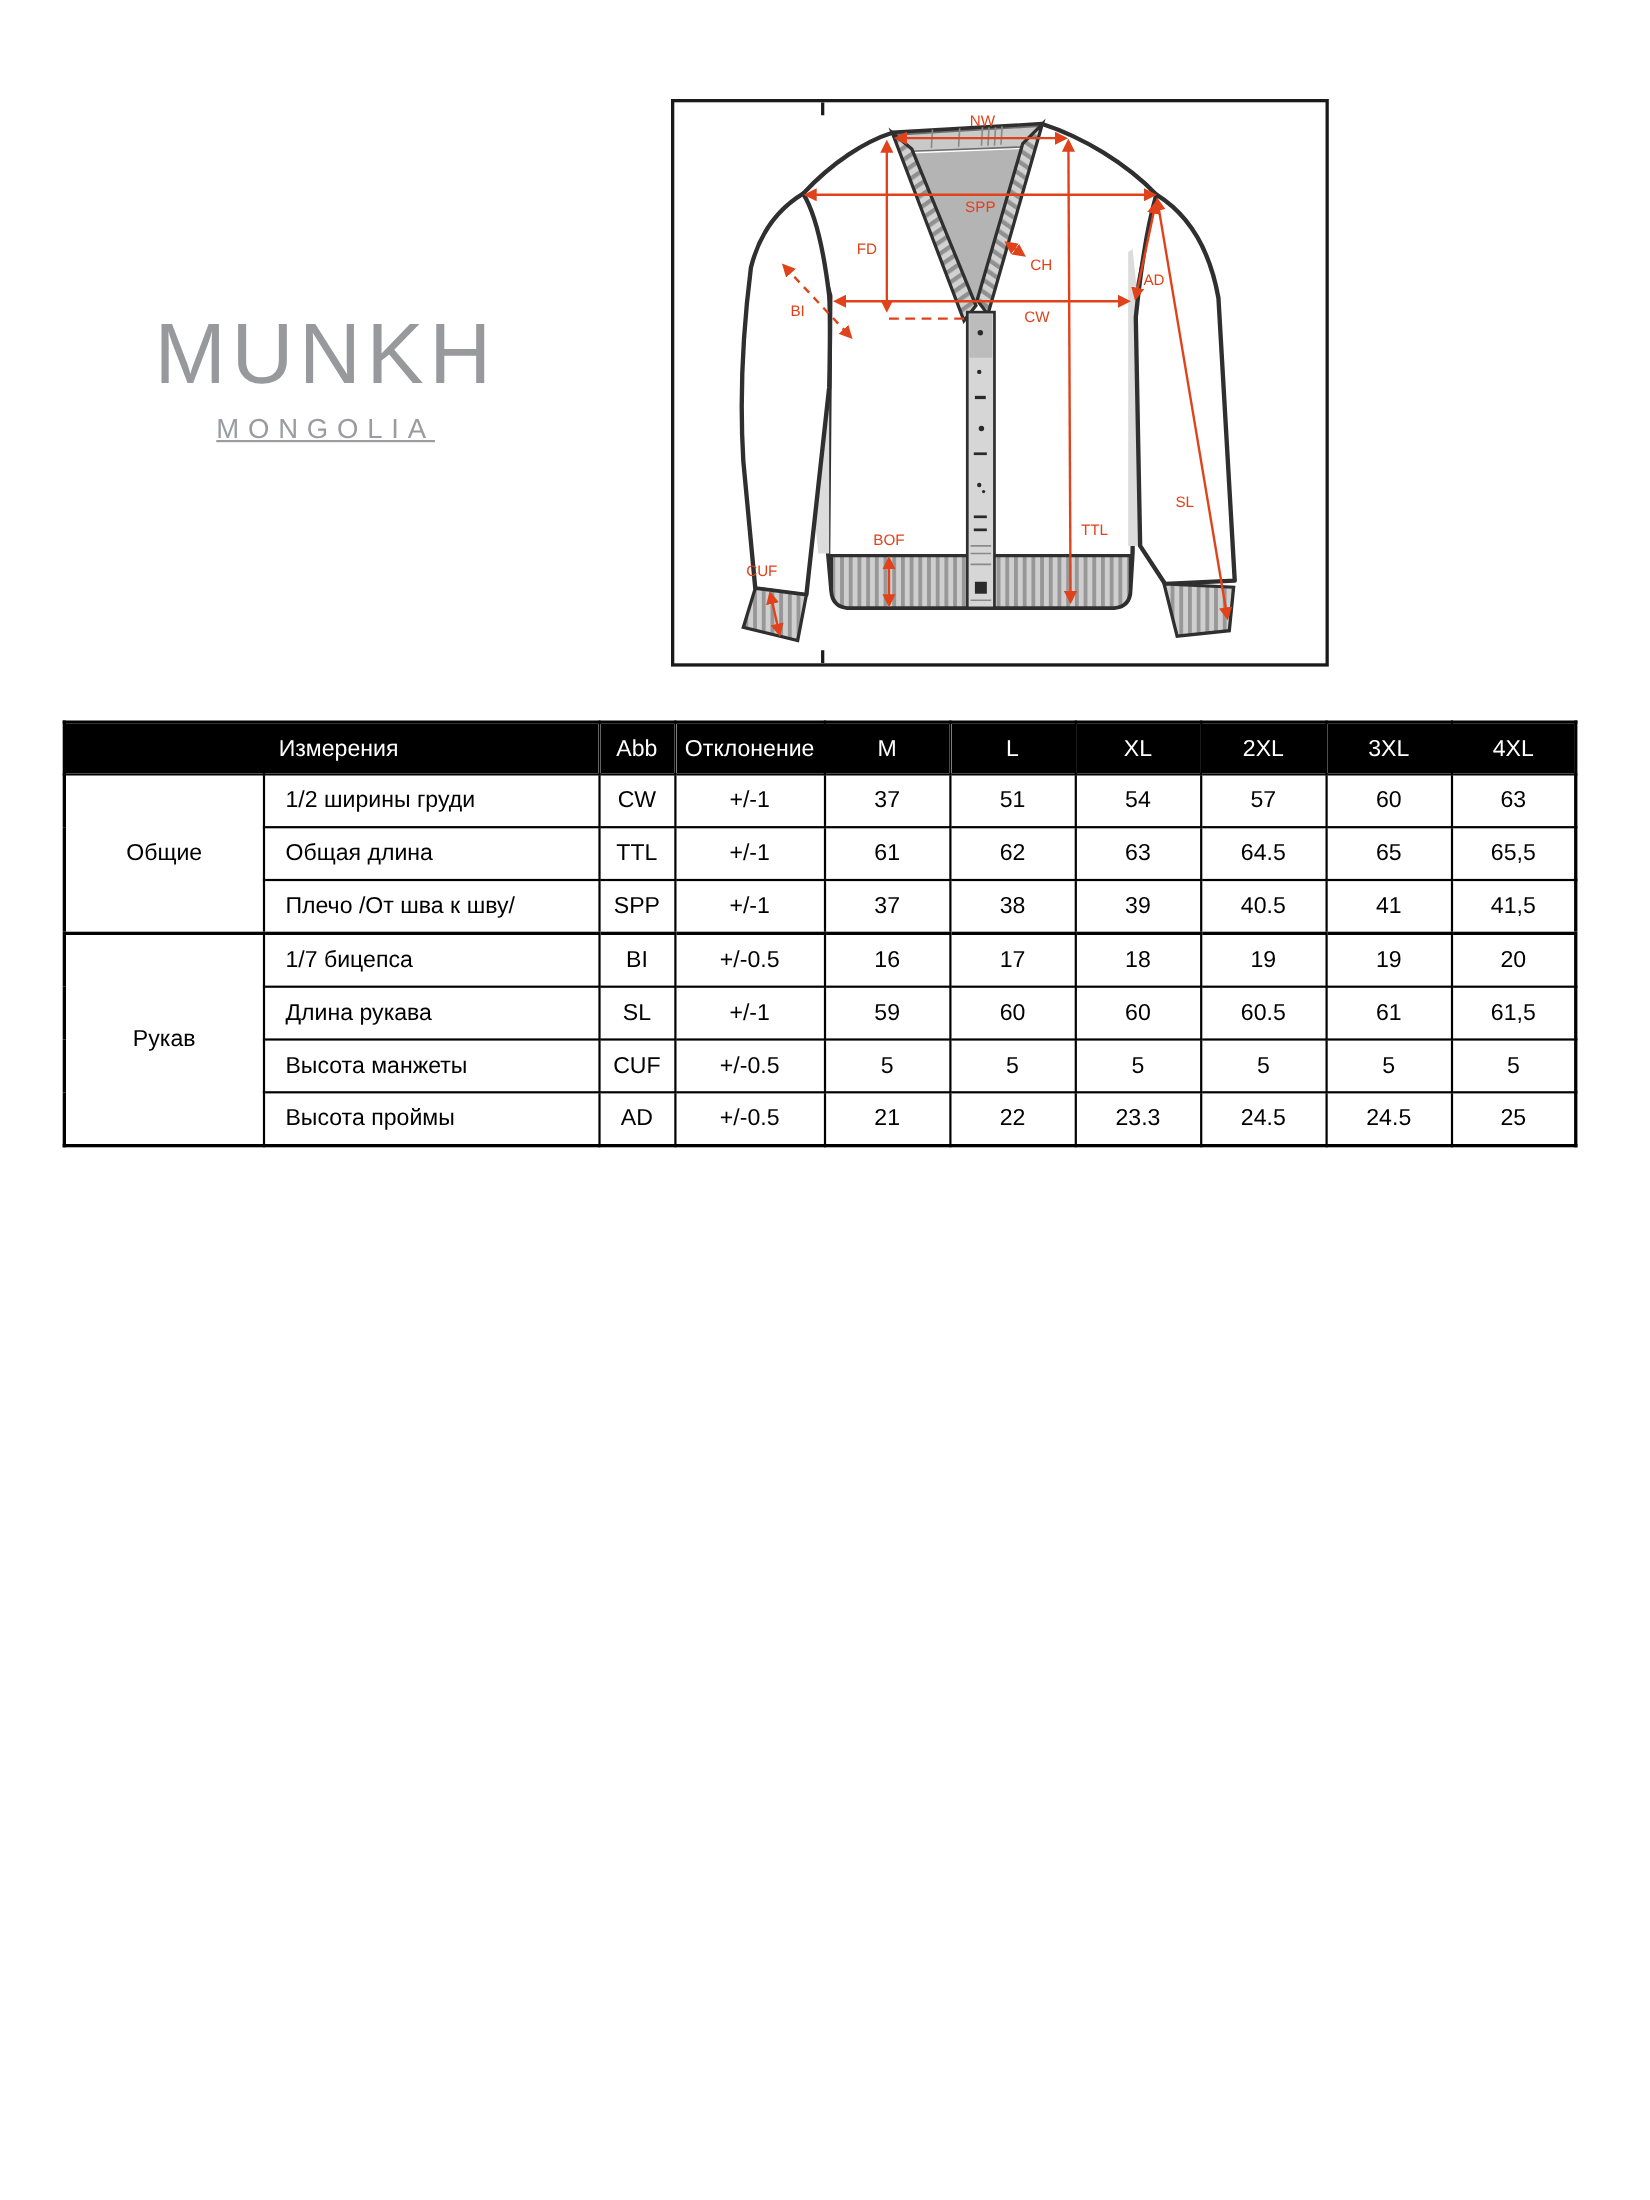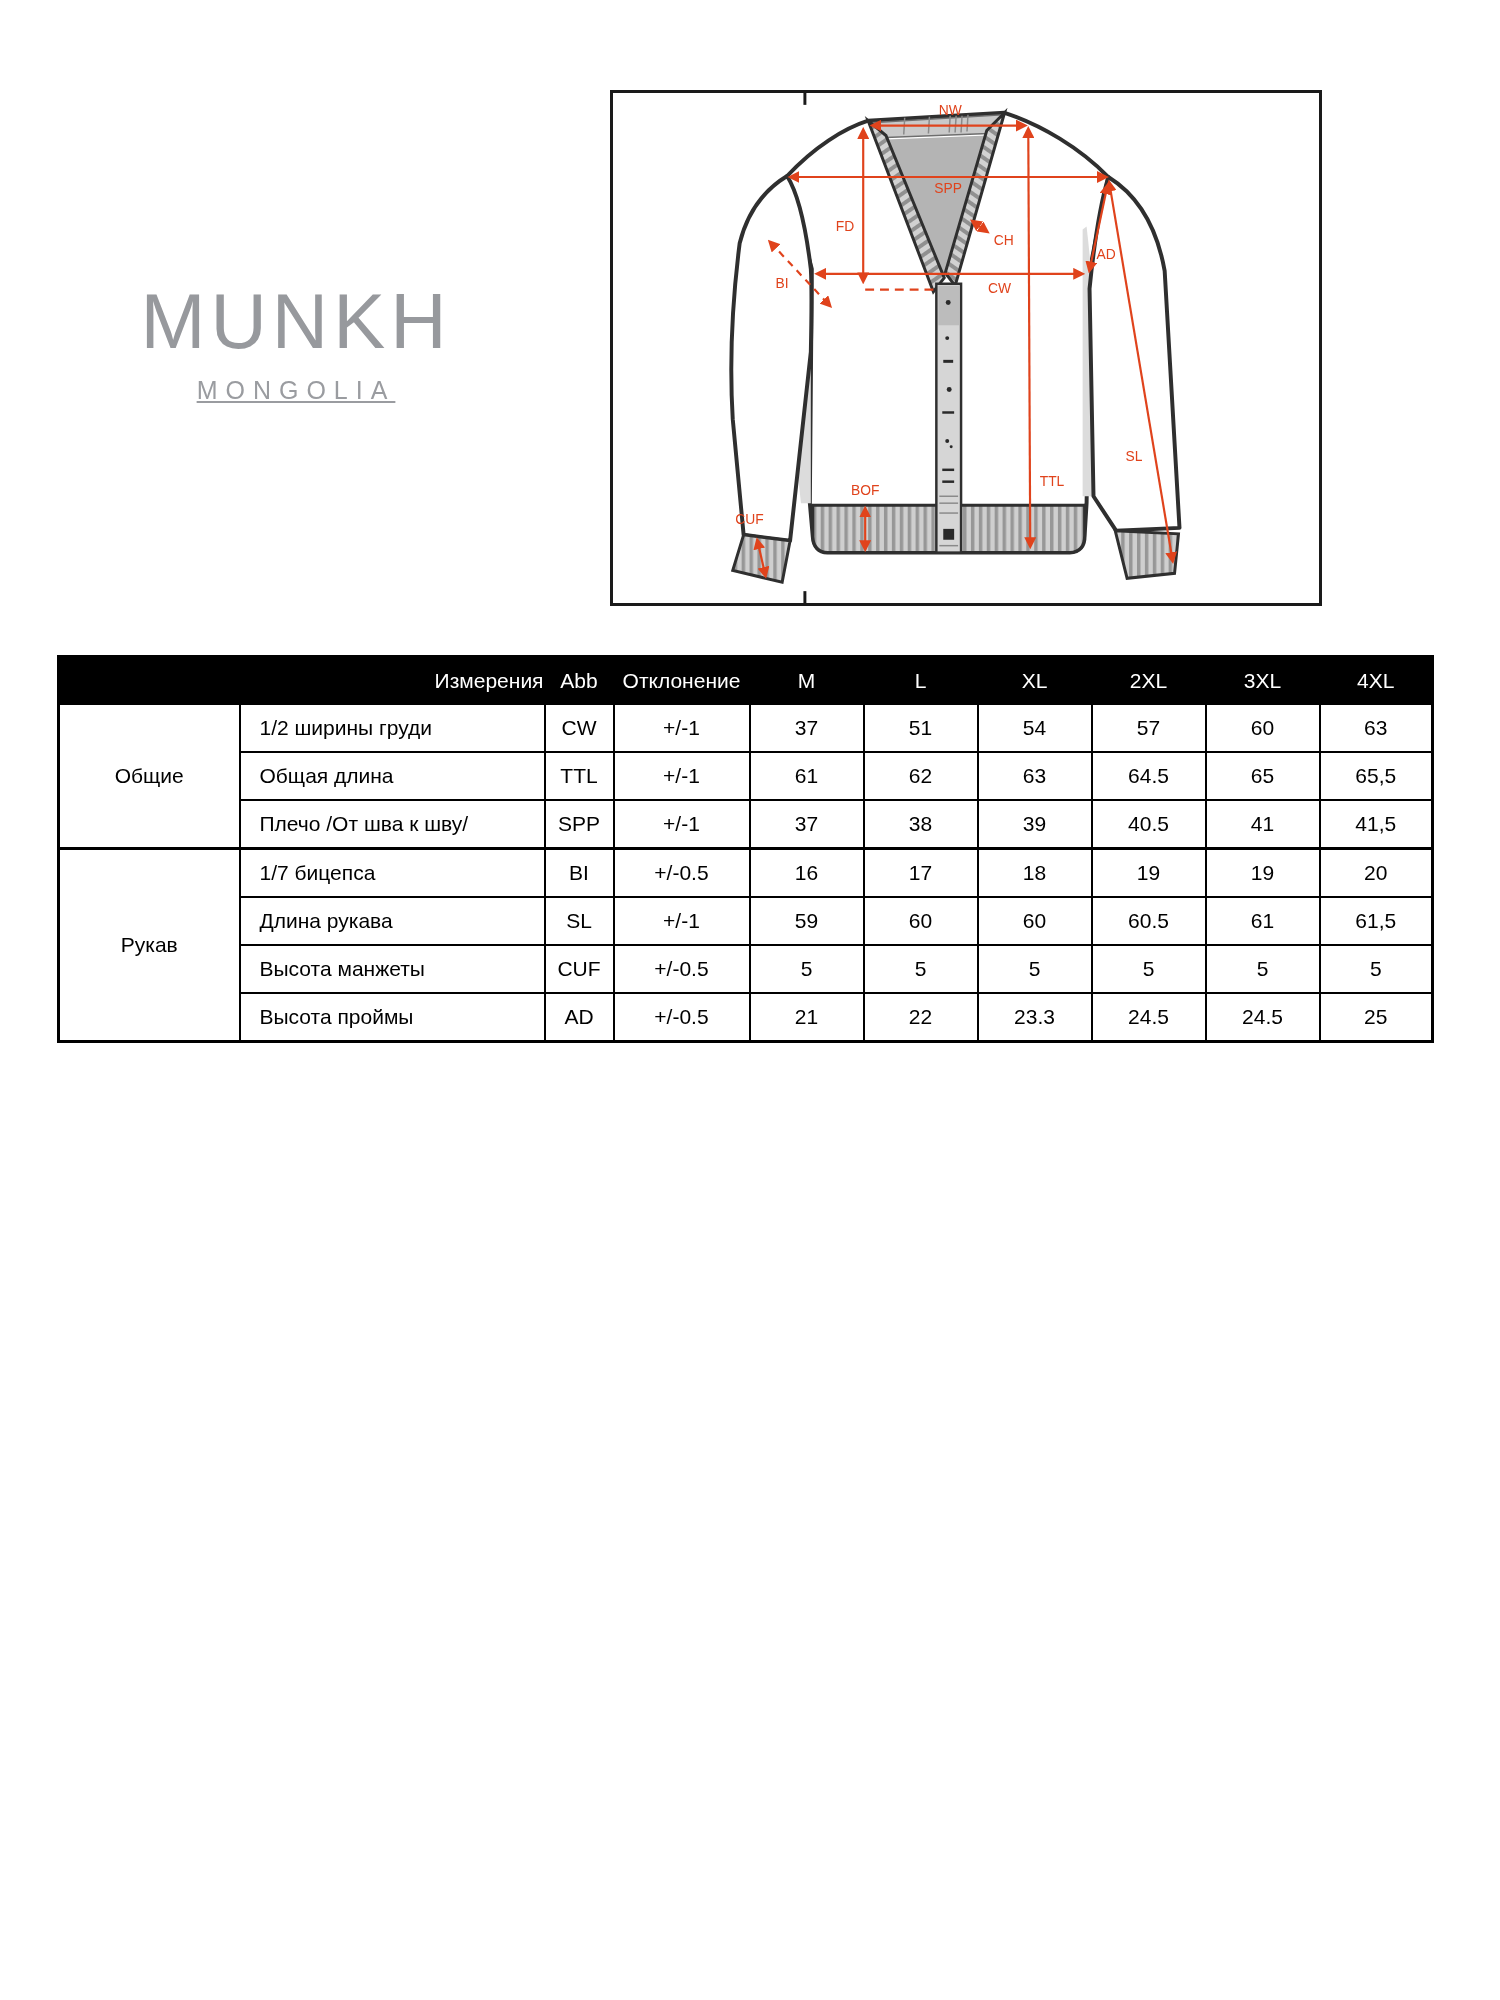--- a/index.html
+++ b/index.html
@@ -5,28 +5,28 @@
   html,body{margin:0;padding:0;background:#fff;}
   body{width:1500px;height:2000px;position:relative;font-family:"Liberation Sans",sans-serif;}
   .page{position:absolute;inset:0;background:#ffffff;}
 
   
   .logo{position:absolute;left:112px;top:282px;width:368px;text-align:center;color:#97999d;}
   .logo .brand{font-size:78px;letter-spacing:5px;font-weight:400;line-height:1;}
   .logo .sub{font-size:25px;letter-spacing:8px;margin-top:16px;color:#9a9ca0;text-decoration:underline;}
 
   
-  .diagram-box{position:absolute;left:610px;top:90px;width:712px;height:516px;border:3px solid #1a1a1a;box-sizing:border-box;background:#fff;}
+  .diagram-box{position:absolute;left:610px;top:90px;width:598px;height:516px;border:3px solid #1a1a1a;box-sizing:border-box;background:#fff;}
   .diagram-box svg{display:block;width:100%;height:100%;}
 
   
   .size-table{position:absolute;left:57px;top:655px;border-collapse:collapse;table-layout:fixed;width:1374px;border:3px solid #000;font-size:21px;color:#000;}
   .size-table td,.size-table th{border:2px solid #000;height:46px;padding:0;overflow:hidden;white-space:nowrap;}
   .size-table thead th{background:#000;color:#fff;font-weight:400;height:45px;border:2px solid #000;}
-  .size-table thead th.hleft{text-align:right;padding-left:12px;}
+  .size-table thead th.hleft{text-align:center;padding-left:12px;}
   .size-table td.gcell{text-align:center;vertical-align:middle;}
   .size-table td.ncell{text-align:left;padding-left:19px;}
   .size-table td.ccell{text-align:center;}
   .size-table tr.group-start td{border-top:3px solid #000;}
 </style>
 </head>
 <body>
 
 <div class="page">
 

